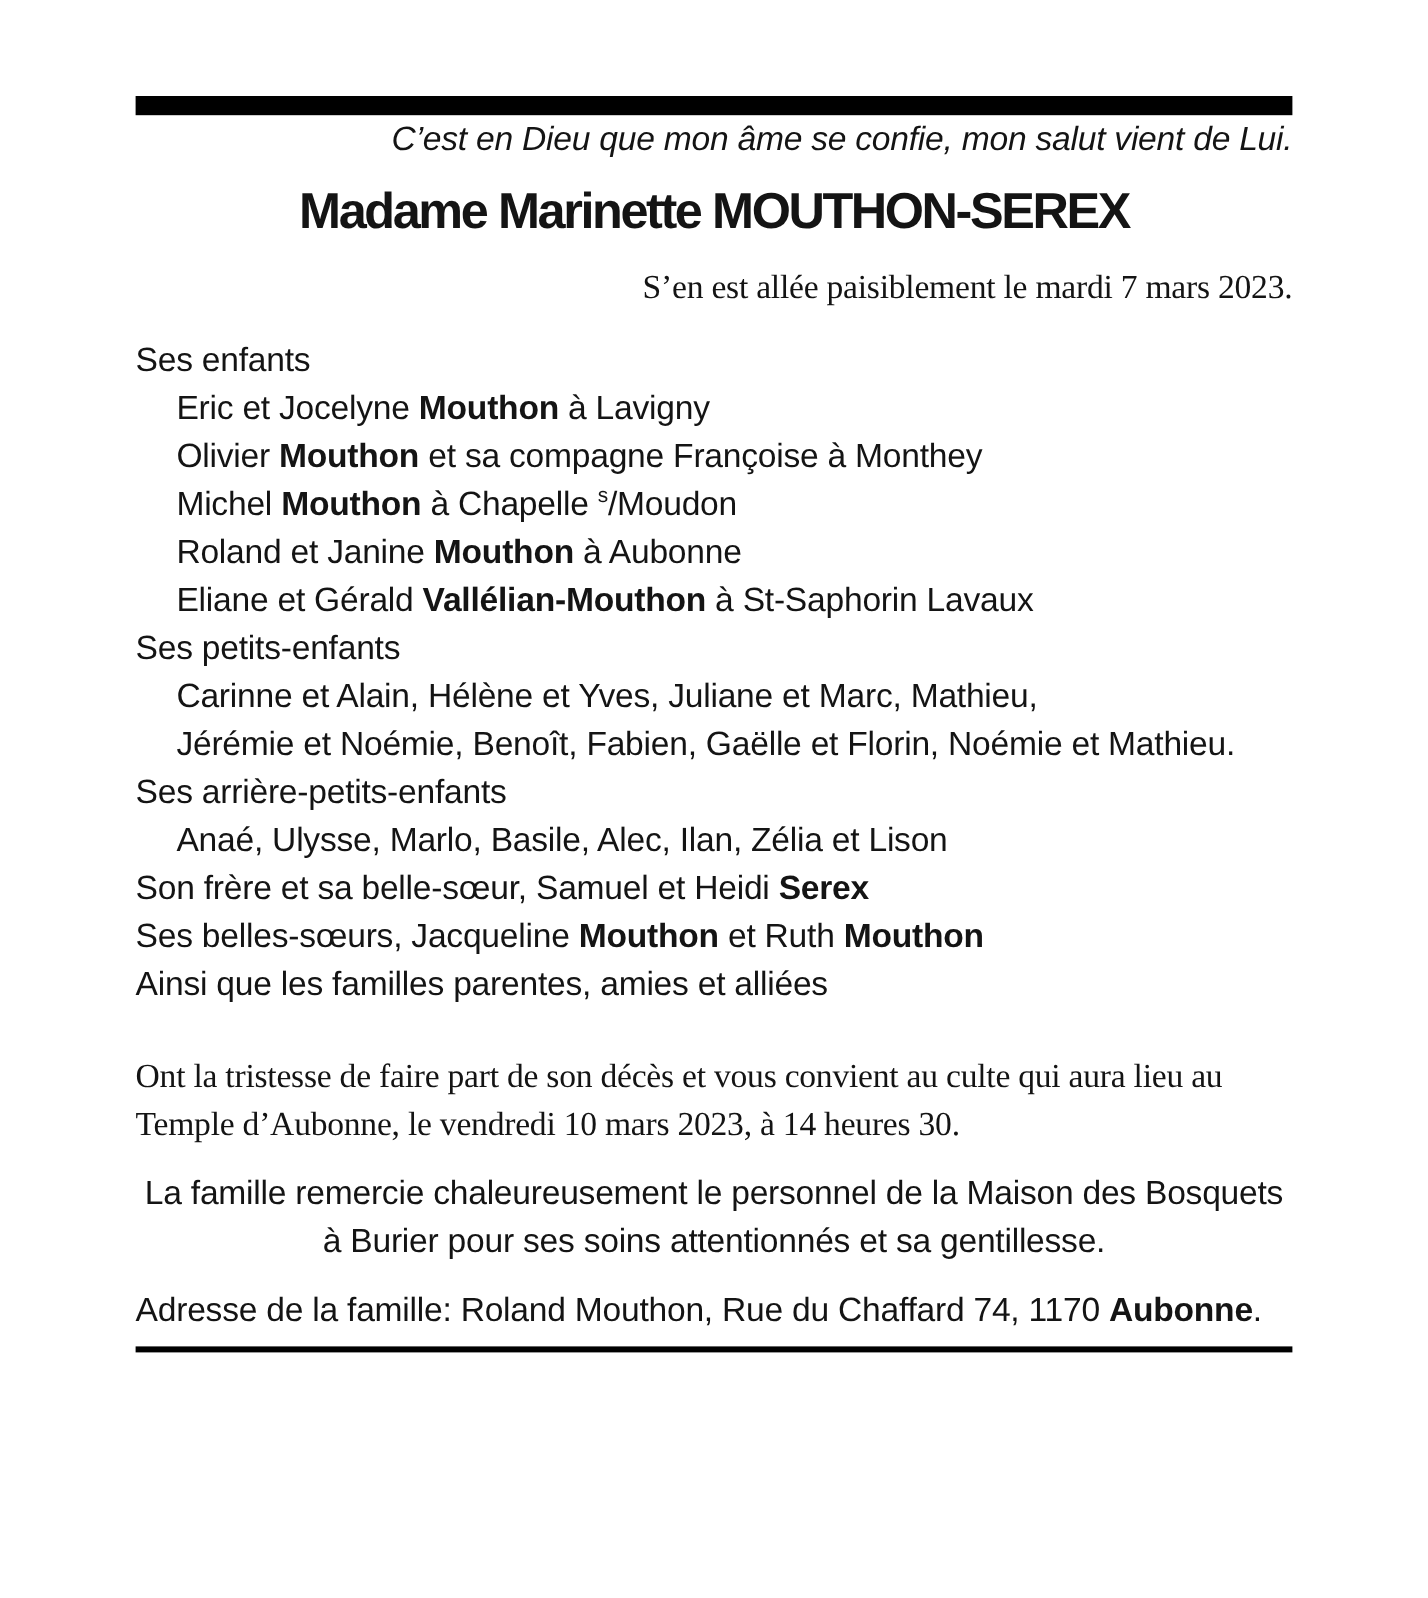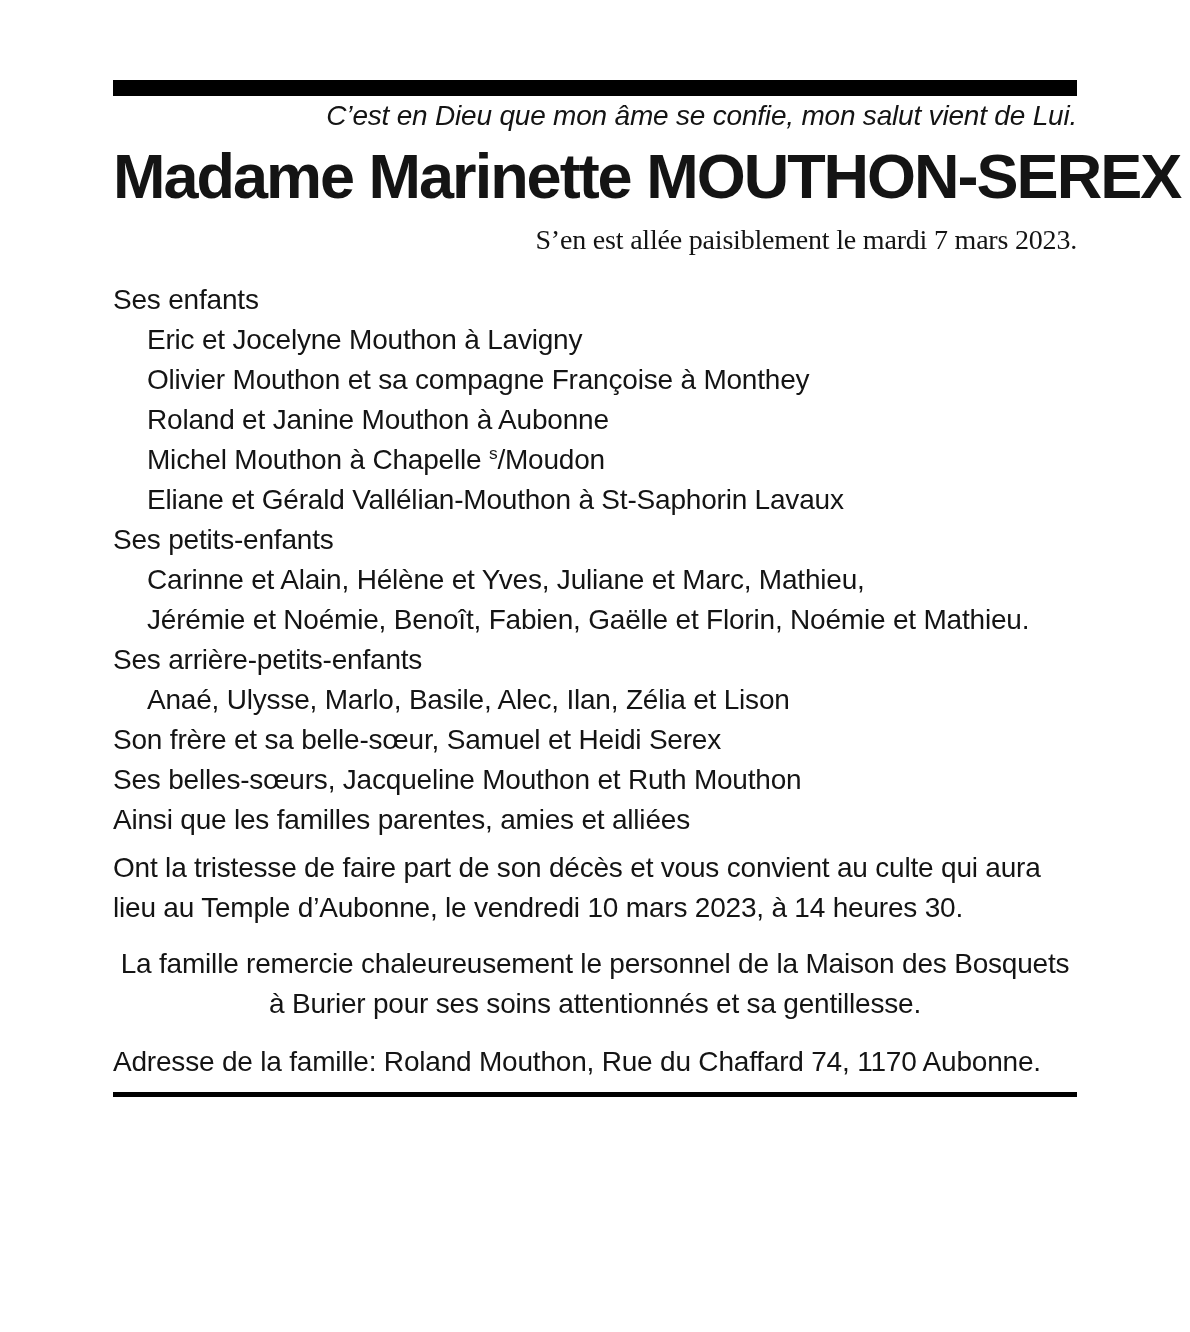--- a/index.html
+++ b/index.html
@@ -29,44 +29,44 @@
   .quote {
     text-align: right;
     font-style: italic;
   }
   .intro {
     margin-top: 18px;
     text-align: left;
   }
   .deceased-title {
     margin: 8px 0 0 0;
-    font-size: 63px;
+    font-size: 42px;
     line-height: 64px;
     font-weight: bold;
     letter-spacing: -2px;
     text-align: center;
     white-space: nowrap;
   }
   .death-line {
     margin-top: 12px;
     text-align: right;
     font-family: Liberation Serif, serif;
   }
   .family-list {
     margin-top: 20px;
   }
   .family-line.indent {
     padding-left: 34px;
   }
-  .para-1 { margin-top: 8px; }
+  .para-1 { margin-top: 38px; font-family: Liberation Serif, serif; }
   .para-2 { margin-top: 20px; }
   .para-3 { margin-top: 16px; text-align: center; }
   .address { margin-top: 18px; }
   p { margin: 0; }
-  b { font-weight: normal; }
+  b { font-weight: bold; }
   sup {
     font-size: 62%;
     line-height: 0;
   }
   .bottom-rule {
     height: 5px;
     background: #000000;
     margin-top: 10px;
   }
 </style>
@@ -81,22 +81,22 @@
 
 
   <h1 class="deceased-title">Madame Marinette MOUTHON-SEREX</h1>
 
   <div class="death-line">S’en est allée paisiblement le mardi 7 mars 2023.</div>
 
   <div class="family-list">
     <div class="family-line flush"><span>Ses enfants</span></div>
     <div class="family-line indent"><span>Eric et Jocelyne </span><b>Mouthon</b><span> à Lavigny</span></div>
     <div class="family-line indent"><span>Olivier </span><b>Mouthon</b><span> et sa compagne Françoise à Monthey</span></div>
+    <div class="family-line indent"><span>Michel </span><b>Mouthon</b><span> à Chapelle </span><span><sup>s</sup></span><span>/Moudon</span></div>
     <div class="family-line indent"><span>Roland et Janine </span><b>Mouthon</b><span> à Aubonne</span></div>
-    <div class="family-line indent"><span>Michel </span><b>Mouthon</b><span> à Chapelle </span><span><sup>s</sup></span><span>/Moudon</span></div>
     <div class="family-line indent"><span>Eliane et Gérald </span><b>Vallélian-Mouthon</b><span> à St-Saphorin Lavaux</span></div>
     <div class="family-line flush"><span>Ses petits-enfants</span></div>
     <div class="family-line indent"><span>Carinne et Alain, Hélène et Yves, Juliane et Marc, Mathieu,</span></div>
     <div class="family-line indent"><span>Jérémie et Noémie, Benoît, Fabien, Gaëlle et Florin, Noémie et Mathieu.</span></div>
     <div class="family-line flush"><span>Ses arrière-petits-enfants</span></div>
     <div class="family-line indent"><span>Anaé, Ulysse, Marlo, Basile, Alec, Ilan, Zélia et Lison</span></div>
     <div class="family-line flush"><span>Son frère et sa belle-sœur, Samuel et Heidi </span><b>Serex</b></div>
     <div class="family-line flush"><span>Ses belles-sœurs, Jacqueline </span><b>Mouthon</b><span> et Ruth </span><b>Mouthon</b></div>
     <div class="family-line flush"><span>Ainsi que les familles parentes, amies et alliées</span></div>
   </div>

